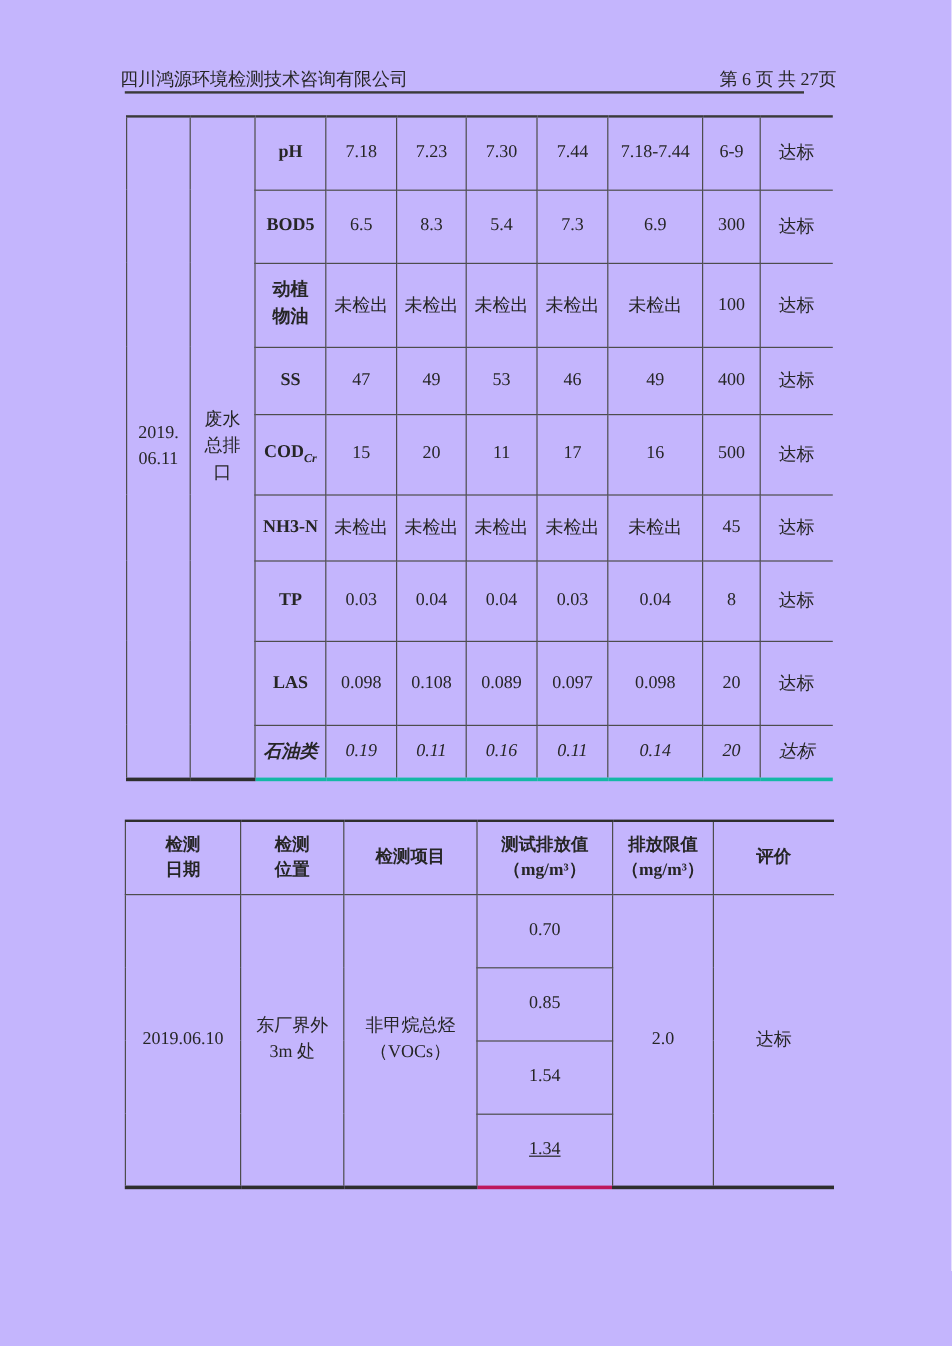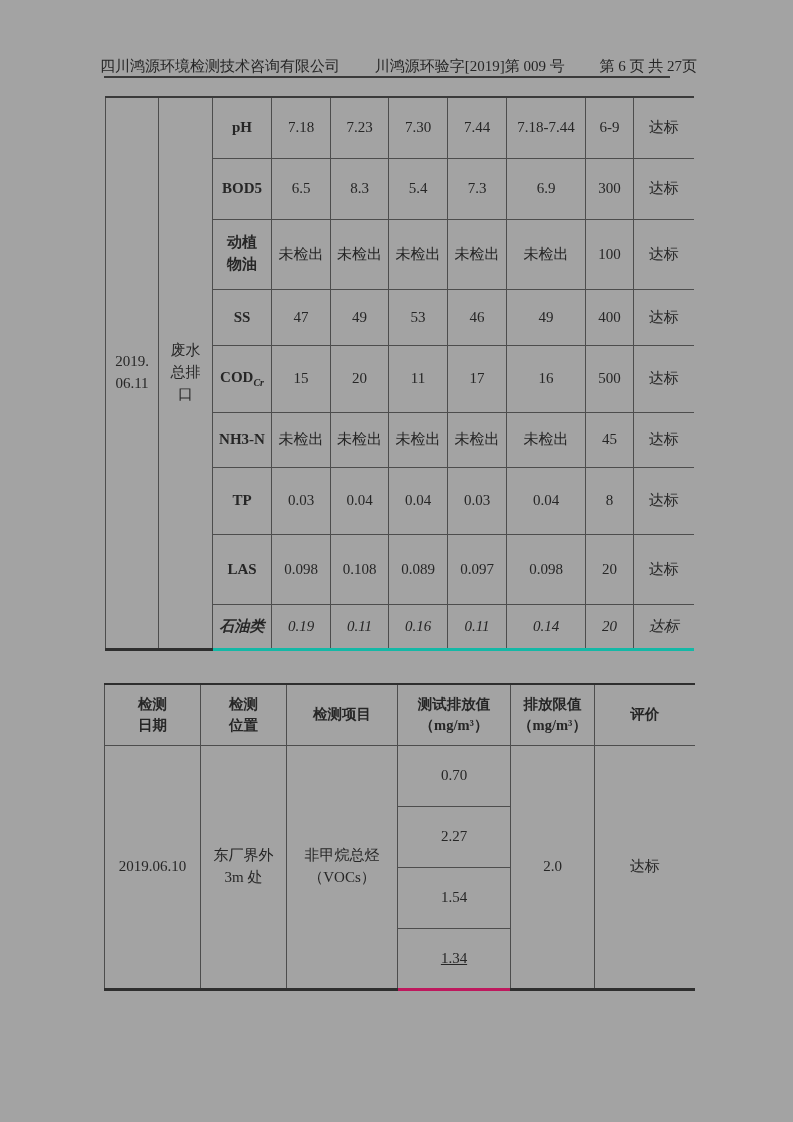--- a/index.html
+++ b/index.html
@@ -1,19 +1,19 @@
 <!DOCTYPE html>
 <html><head>
 <meta charset="utf-8">
 <style>
   html,body{margin:0;padding:0;background:#ffffff;}
   .page{
     position:relative;
     width:793px;height:1122px;
-    background:#a3a3a3;
+    background:#c4b5fd;
     font-family:"Liberation Serif","DejaVu Serif",serif;
     color:#262626;
     overflow:hidden;
   }
   .doc-header{
     position:absolute;left:100px;top:57px;width:597px;
     display:flex;justify-content:space-between;align-items:baseline;
     font-size:15px;white-space:nowrap;
   }
   .header-rule{
@@ -48,21 +48,20 @@
   .t2 tbody tr:last-child > td{border-bottom:3px solid #be185d;text-decoration:underline;}
   .t2 td[rowspan]{border-bottom:3px solid #2e2e2e;}
 </style>
 </head>
 <body>
 
 <div class="page">
 
   <div class="doc-header">
     <span>四川鸿源环境检测技术咨询有限公司</span>
-    <span>川鸿源环验字[2019]第 009 号</span>
     <span>第 6 页 共 27页</span>
   </div>
   <div class="header-rule"></div>
 
   <table class="t1">
     <colgroup>
       <col style="width:53px">
         <col style="width:54px">
         <col style="width:59px">
       <col style="width:59px">
@@ -202,21 +201,21 @@
         <td rowspan="4">2019.06.10</td>
         <td rowspan="4" class="pre">东厂界外
 3m 处</td>
         <td rowspan="4" class="pre">非甲烷总烃
 （VOCs）</td>
         <td>0.70</td>
         <td rowspan="4">2.0</td>
         <td rowspan="4">达标</td>
       </tr>
       <tr style="height:61px">
-        <td>2.27</td>
+        <td>0.85</td>
       </tr>
       <tr style="height:61px">
         <td>1.54</td>
       </tr>
       <tr style="height:61px">
         <td>1.34</td>
       </tr>
     </tbody>
   </table>
 

